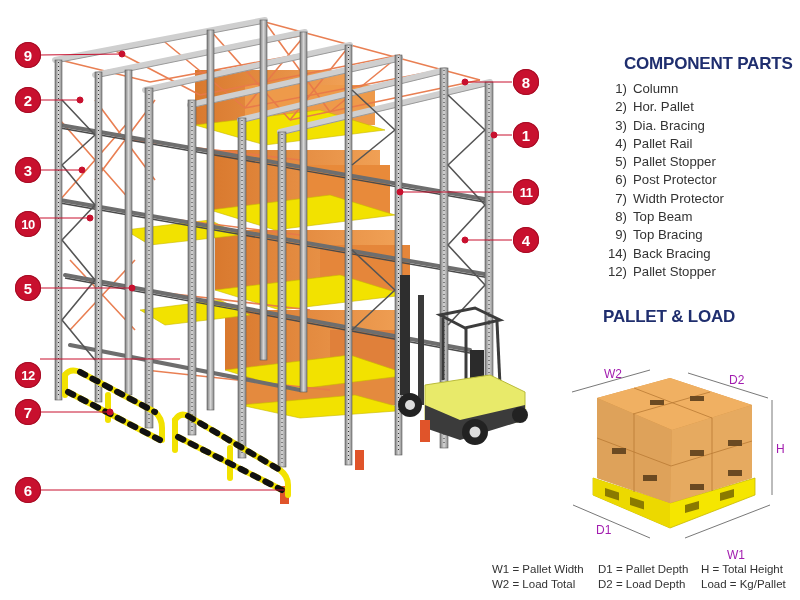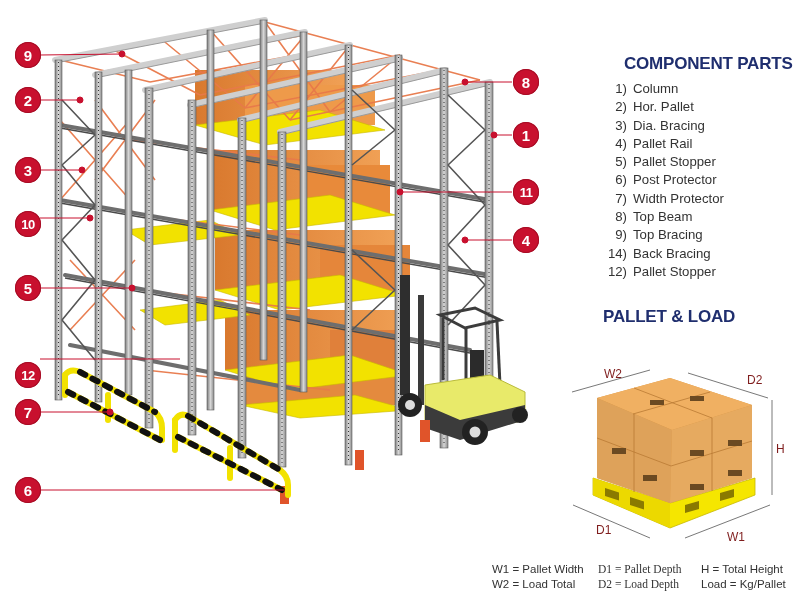--- a/index.html
+++ b/index.html
@@ -22,26 +22,26 @@
     font-size: 17px; letter-spacing: -0.2px;
     font-family: "Liberation Sans", sans-serif;
   }
   #parts-list { position: absolute; left: 603px; top: 80px; list-style: none; }
   #parts-list li {
     height: 18.3px; line-height: 18px; font-size: 13.2px; color: #333;
     white-space: nowrap; display: flex;
   }
   #parts-list .num { display: inline-block; width: 24px; text-align: right; margin-right: 6px; }
 
-  .dim-label { position: absolute; font-size: 12px; color: #7f1d1d; }
+  .dim-label { position: absolute; font-size: 12px; color: #a21caf; }
 
   #legend { position: absolute; left: 484px; top: 562px; font-size: 11.5px; color: #333; }
   #legend .row { display: flex; height: 15px; line-height: 15px; white-space: nowrap; }
   #legend .c1 { width: 106px; margin-left: 8px; }
-  #legend .c2 { width: 103px; font-family: Liberation Serif, serif; }
+  #legend .c2 { width: 103px; }
   #legend .c3 { width: 110px; }
 </style>
 </head>
 <body>
 
 <svg id="scene" viewBox="0 0 800 600" xmlns="http://www.w3.org/2000/svg">
   <defs>
     <linearGradient id="boxg" x1="0" y1="0" x2="1" y2="0">
       <stop offset="0" stop-color="#d9792e"></stop>
       <stop offset="1" stop-color="#f0a055"></stop>
@@ -325,24 +325,24 @@
       <span>Back Bracing</span>
     </li>
   <li>
       <span class="num">12)</span>
       <span>Pallet Stopper</span>
     </li>
 </ul>
 
 <div class="panel-title" style="left:603px;top:307px;">PALLET &amp; LOAD</div>
 <div class="dim-label" style="left:604px;top:367px;">W2</div>
-<div class="dim-label" style="left:747px;top:373px;">D2</div>
+<div class="dim-label" style="left:729px;top:373px;">D2</div>
 <div class="dim-label" style="left:776px;top:442px;">H</div>
 <div class="dim-label" style="left:596px;top:523px;">D1</div>
-<div class="dim-label" style="left:727px;top:530px;text-align:center;">W1</div>
+<div class="dim-label" style="left:727px;top:548px;text-align:center;">W1</div>
 
 <div id="legend">
   <div class="row">
     <span class="c1">W1 = Pallet Width</span>
     <span class="c2">D1 = Pallet Depth</span>
     <span class="c3">H = Total Height</span>
   </div>
   <div class="row">
     <span class="c1">W2 = Load Total</span>
     <span class="c2">D2 = Load Depth</span>

